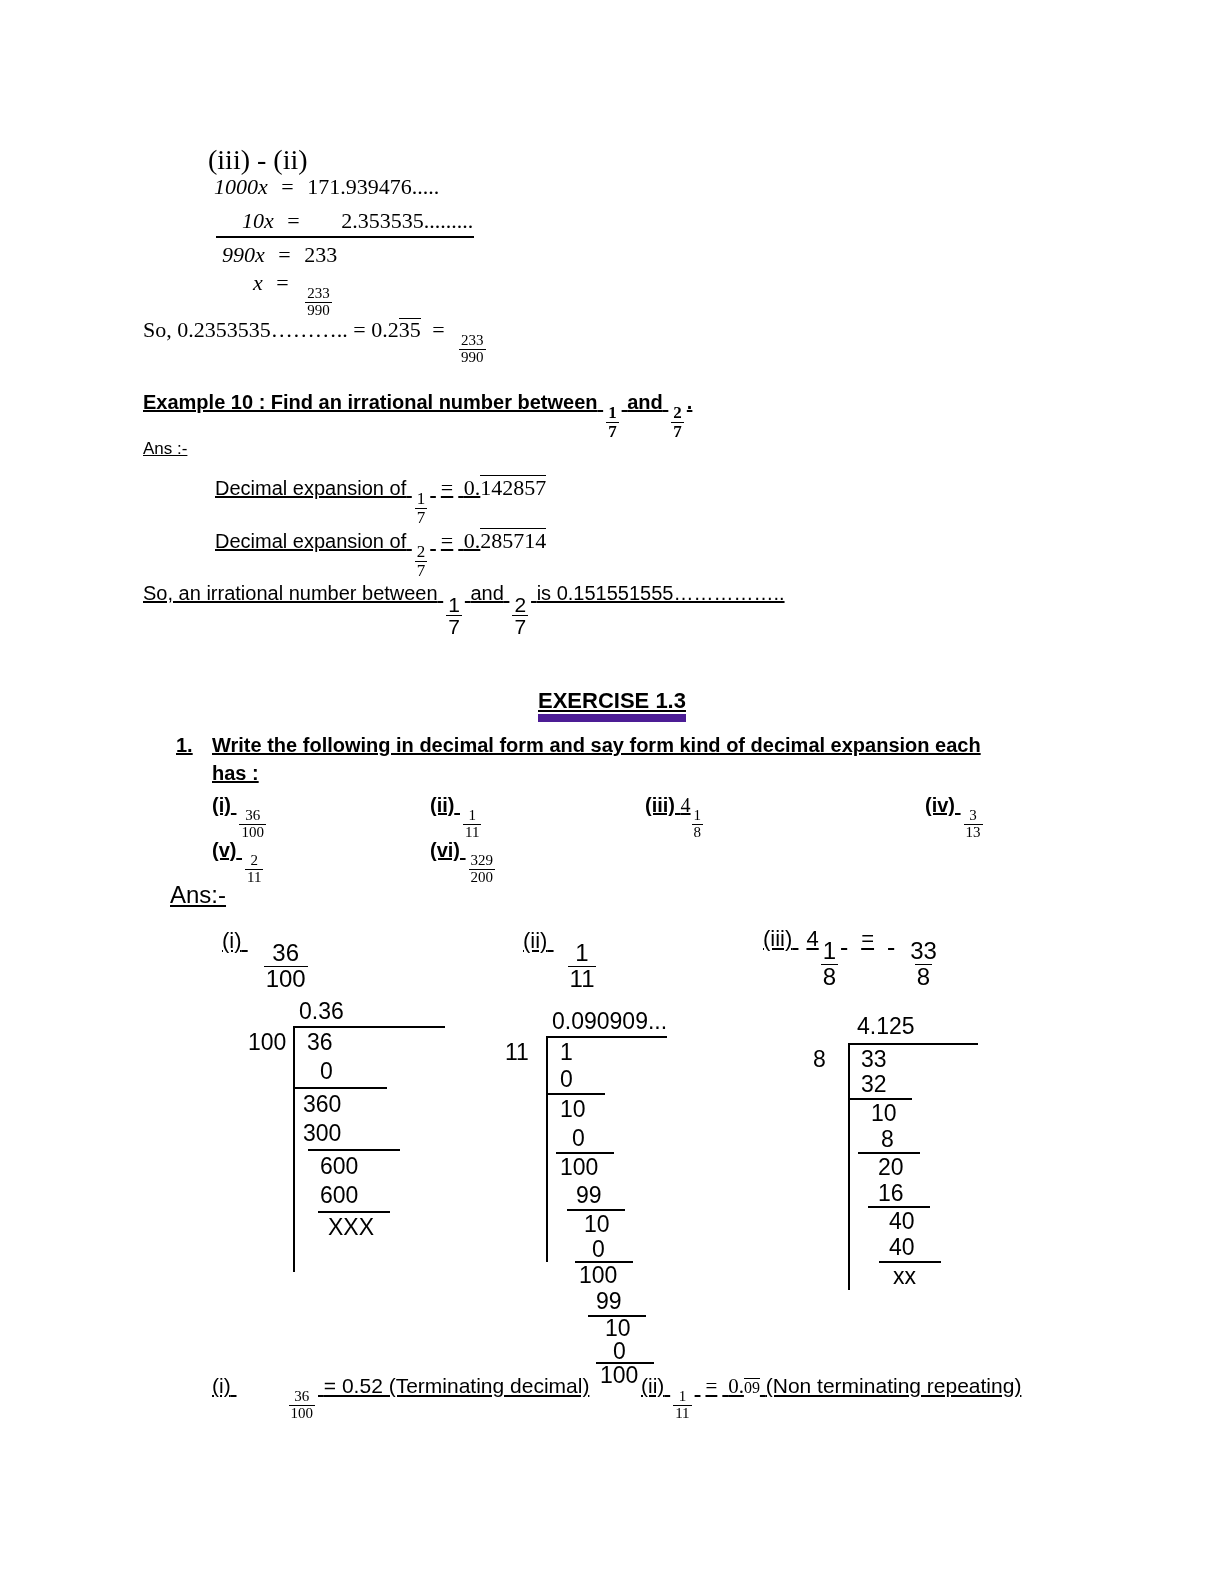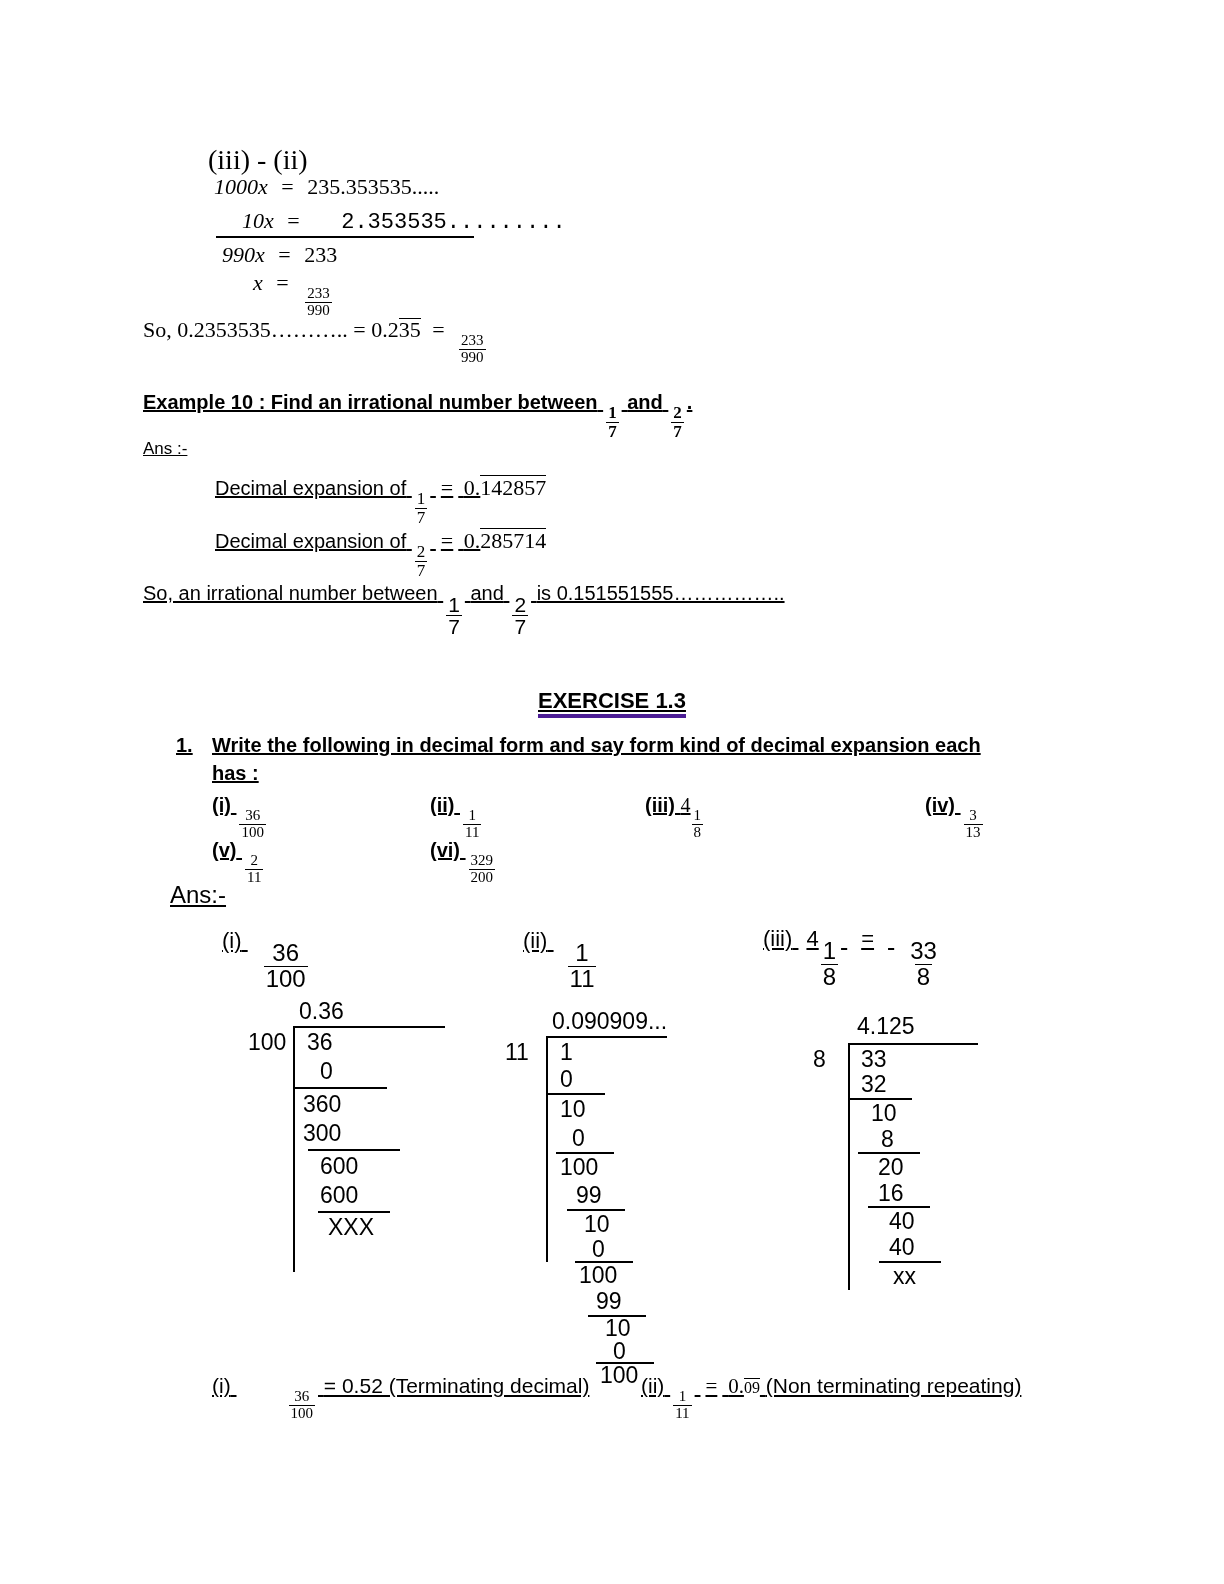--- a/index.html
+++ b/index.html
@@ -56,21 +56,21 @@
     padding-top: 0px;
     display: inline-block;
     line-height: 1.0;
   }
 
   
   .hrule { background: #000; height: 2px; position: absolute; }
   .vrule { background: #000; width: 2px; position: absolute; }
 
   .underline-head {
-    border-bottom: 4px solid #4c1d95;
+    border-bottom: 8px solid #4c1d95;
     padding-bottom: 1px;
   }
 
   
   .division { position: absolute; }
   .div-cell {
     position: absolute;
     font-family: "Liberation Sans", sans-serif;
     font-size: 23px;
     line-height: 1.0;
@@ -82,27 +82,27 @@
 
 <div class="page">
 
   <div class="abs" style="left:208px; top:144px;">
     <div class="t-serif" style="font-size:28px;">(iii) - (ii)</div>
   </div>
 
   <div class="abs t-serif" style="left:214px; top:174px; font-size:22px;">
     <span class="ital">1000x</span>
     <span style="margin:0 8px;">=</span>
-    <span>235.353535.....</span>
+    <span>171.939476.....</span>
   </div>
 
   <div class="abs t-serif" style="left:242px; top:208px; font-size:22px;">
     <span class="ital">10x</span>
     <span style="margin:0 8px;">=</span>
-    <span style="margin-left:28px;font-family:Liberation Mono, monospace;">2.353535.........</span>
+    <span style="margin-left:28px;">2.353535.........</span>
   </div>
 
   <div class="hrule" style="left:216px; top:236px; width:258px; height:2px;"></div>
 
   <div class="abs t-serif" style="left:222px; top:242px; font-size:22px;">
     <span class="ital">990x</span>
     <span style="margin:0 8px;">=</span>
     <span>233</span>
   </div>
 

